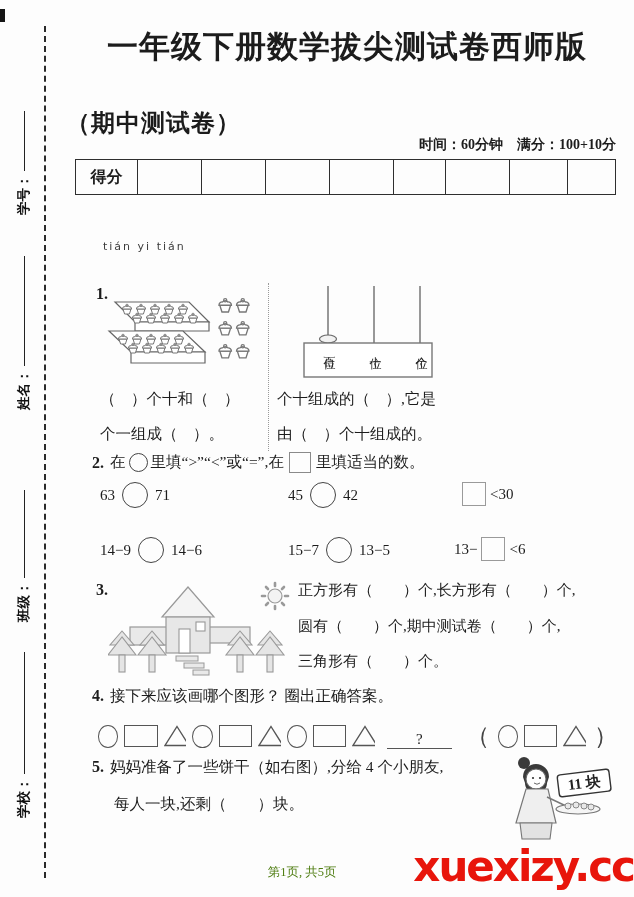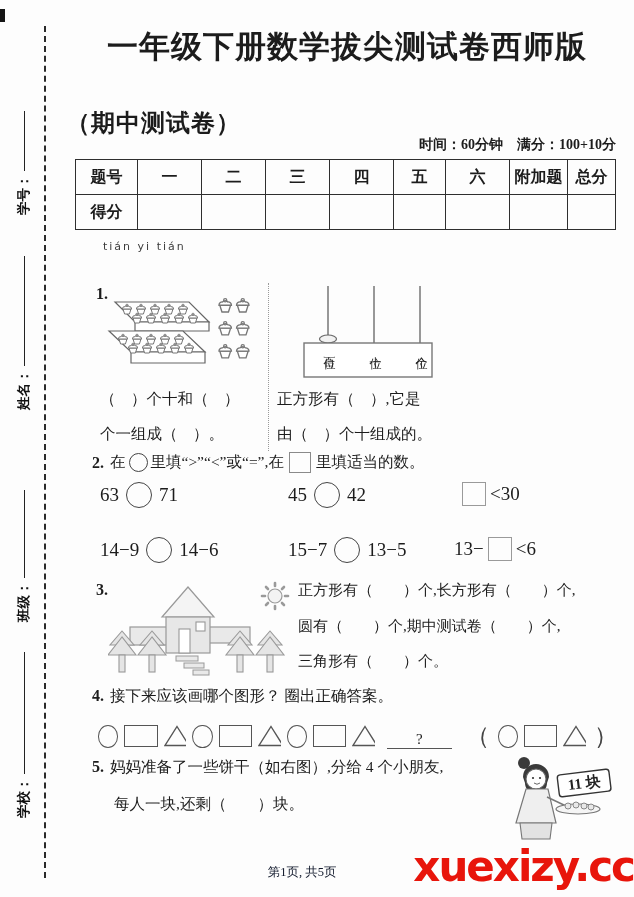--- a/index.html
+++ b/index.html
@@ -42,21 +42,21 @@
   .rod.units{height:57px;}
   .pv-chart{position:relative;width:152px;height:94px;}
   .pv-label{position:absolute;top:61px;width:16px;writing-mode:vertical-rl;text-orientation:upright;
             font-size:12px;line-height:1.05;letter-spacing:1px;color:#222;}
   
   #q2{top:452px;}
   .q2-intro{display:flex;align-items:center;font-size:15.5px;}
   .icirc{display:inline-block;width:17px;height:17px;border:1.3px solid #444;border-radius:50%;margin:0 3px;}
   .ibox{display:inline-block;width:20px;height:19px;border:1.2px solid #8a8a8a;margin:0 5px;}
   .q2row{position:relative;height:46px;margin-top:9px;}
-  .q2item{position:absolute;display:flex;align-items:center;font-size:19px;}
+  .q2item{position:absolute;display:flex;align-items:center;font-size:15px;}
   .cmp-c{display:inline-block;width:24px;height:24px;border:1.3px solid #444;border-radius:50%;margin:0 7px;}
   .cmp-b{display:inline-block;width:22px;height:22px;border:1.3px solid #9a9a9a;margin:0 4px;}
   
   #q3{top:577px;height:102px;}
   #q3 .q3num{position:absolute;left:4px;top:4px;}
   #q3 .house{position:absolute;left:16px;top:2px;}
   #q3 .txt{position:absolute;left:206px;top:-4px;width:322px;font-size:15px;line-height:35.5px;}
   
   #q4{top:686px;}
   .q4-line1{display:flex;align-items:baseline;}
@@ -64,21 +64,21 @@
   .shp-c{display:inline-block;width:21px;height:21px;border:1.4px solid #555;border-radius:50%;}
   .shp-r{display:inline-block;width:36px;height:20px;border:1.4px solid #555;}
   .q-blank{display:inline-flex;width:74px;height:24px;border-bottom:1.6px solid #555;
            justify-content:center;align-items:flex-end;font-size:15px;margin:0 6px;}
   .paren{font-size:24px;color:#444;margin:0 2px;font-weight:400;}
   
   #q5{top:757px;height:104px;}
   #q5 .line2{margin-top:16px;margin-left:22px;}
   #q5 .mom{position:absolute;left:408px;top:-6px;}
   
-  .footer{position:absolute;left:60px;right:90px;top:864px;text-align:center;font-size:12.5px;color:#0f172a;}
+  .footer{position:absolute;left:60px;right:90px;top:864px;text-align:center;font-size:12.5px;color:#4d7c0f;}
   .watermark{position:absolute;right:0px;top:846px;font-size:42px;font-weight:800;color:#e8150b;
              font-family:"DejaVu Sans",sans-serif;letter-spacing:-2px;line-height:1;}
 </style>
 </head>
 <body>
 
 <div id="page">
 
   <div class="corner-mark"></div>
   <div class="dash-line"></div>
@@ -106,31 +106,20 @@
         <col style="width:64px">
         <col style="width:64px">
         <col style="width:64px">
       <col style="width:64px">
         <col style="width:52px">
         <col style="width:64px">
         <col style="width:58px">
         <col style="width:48px">
     </colgroup>
     <tbody>
-        <tr>
-      <td>题号</td>
-      <td>一</td>
-      <td>二</td>
-      <td>三</td>
-      <td>四</td>
-      <td>五</td>
-      <td>六</td>
-      <td>附加题</td>
-      <td>总分</td>
-    </tr>
     <tr>
       <td>得分</td>
       <td></td>
       <td></td>
       <td></td>
       <td></td>
       <td></td>
       <td></td>
       <td></td>
       <td></td>
@@ -206,21 +195,21 @@
             <line x1="130" y1="0" x2="130" y2="57" stroke="#555" stroke-width="1.2"></line>
             <ellipse cx="38" cy="53" rx="8.5" ry="4" fill="#f2f2f2" stroke="#666" stroke-width="1.2"></ellipse>
             <rect x="14" y="57" width="128" height="34" fill="#ffffff" stroke="#777" stroke-width="1.4"></rect>
           </svg>
           <span class="pv-label" style="left:30px">百位</span>
           <span class="pv-label" style="left:76px">十位</span>
           <span class="pv-label" style="left:122px">个位</span>
         </div>
       </div>
       <div class="txt">
-        <div>正方形有（　）,它是</div>
+        <div>个十组成的（　）,它是</div>
         <div>由（　）个十组成的。</div>
       </div>
     </div>
   </div>
 
   <div id="q2" class="qblock">
     <div class="q2-intro">
       <span class="qnum">2.</span>
       <span class="qtext">在</span>
       <span class="icirc"></span>

